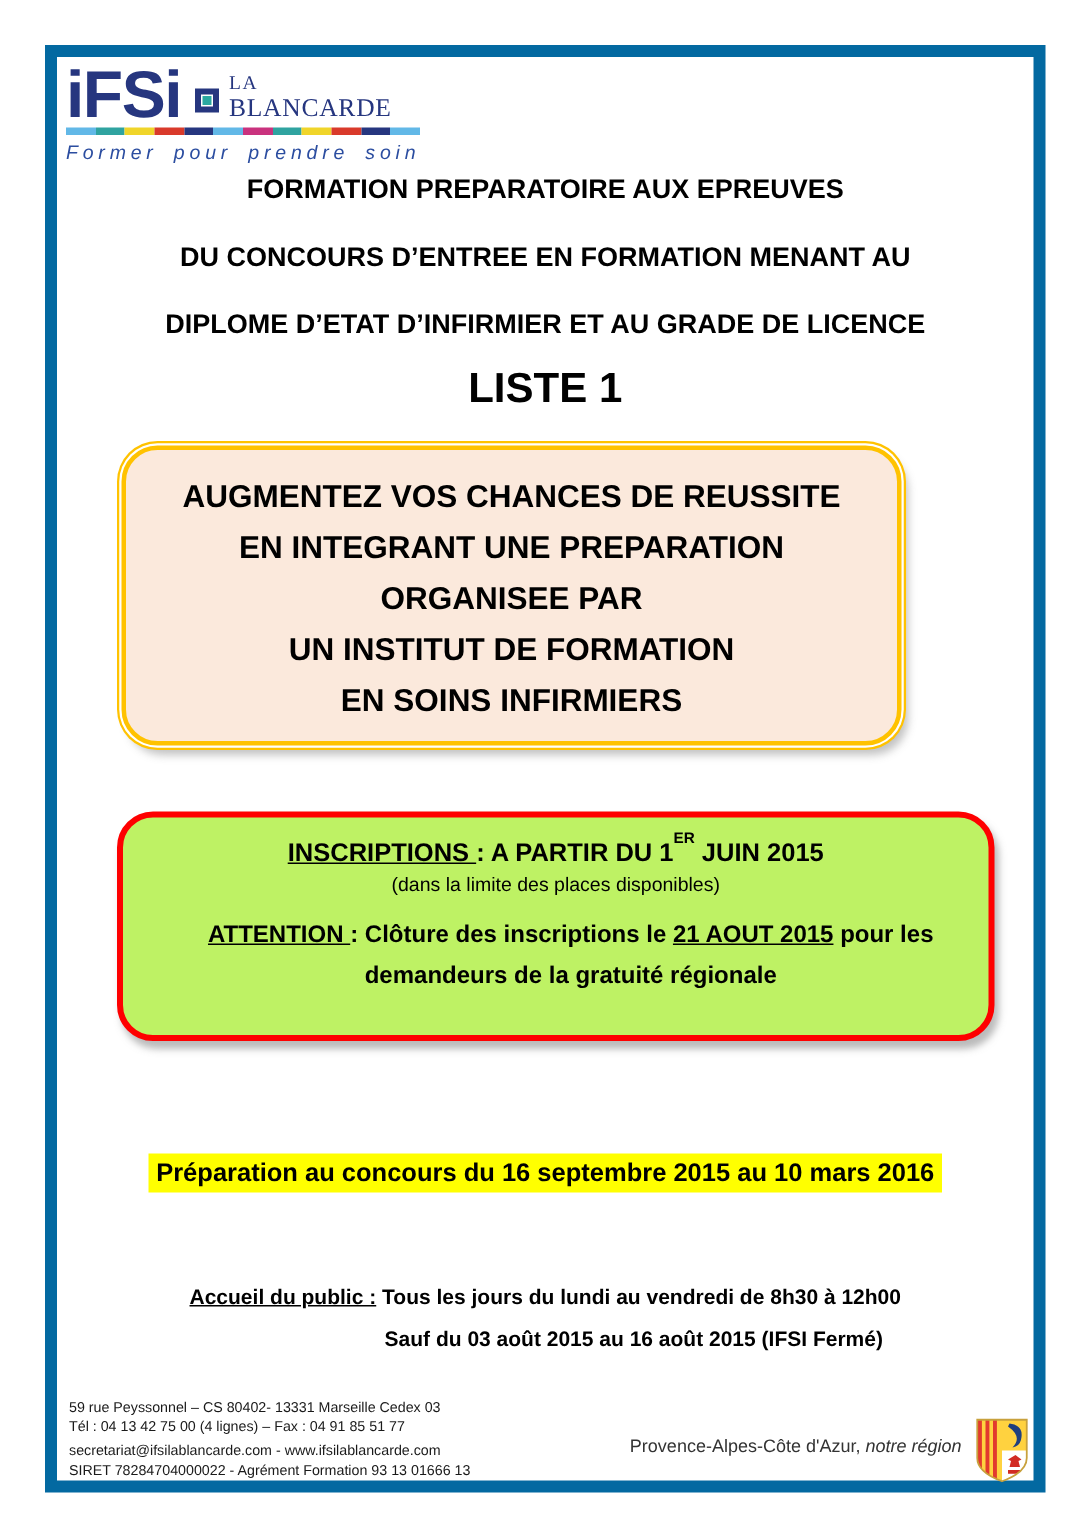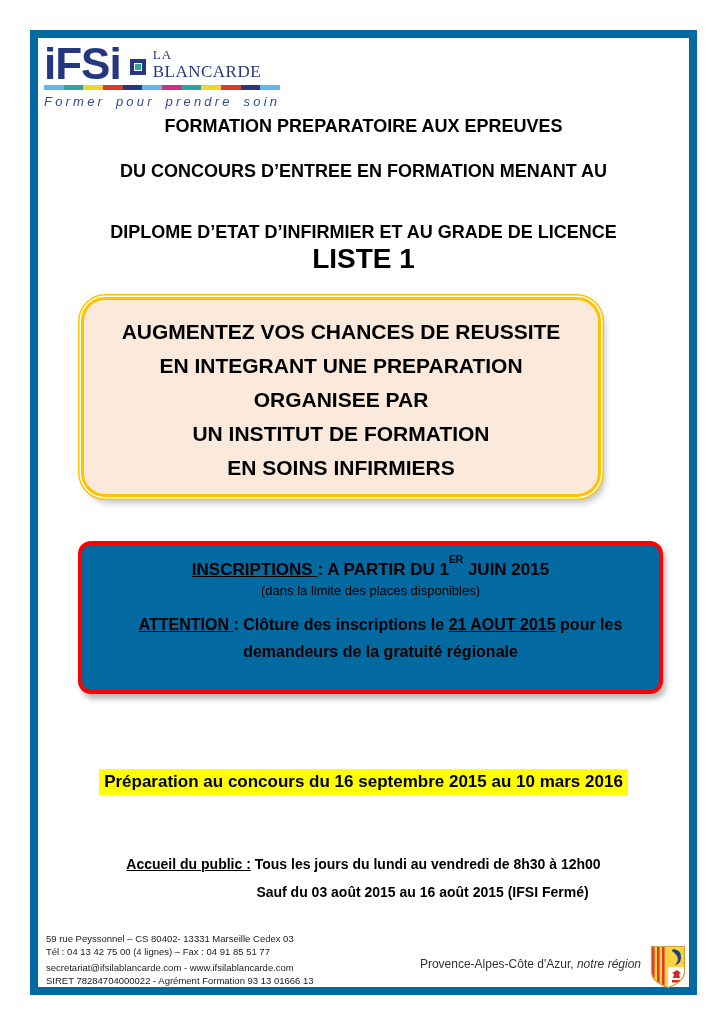--- a/index.html
+++ b/index.html
@@ -15,21 +15,21 @@
   .brand-square-inner { width:6px; height:6px; background:#2AA8A0; }
   .brand-name { font-family:"Liberation Serif", serif; color:#26367F; line-height:1; padding-bottom:1px; }
   .brand-name .la { font-size:13px; letter-spacing:1px; display:block; margin-bottom:2px; }
   .brand-name .blancarde { font-size:17px; letter-spacing:0.5px; display:block; }
   .logo-stripe { display:flex; height:5px; width:236px; margin-top:4px; }
   .stripe-seg { flex:1; }
   .tagline { margin-top:4px; font-size:13px; font-style:italic; color:#2B4DA0; letter-spacing:3.2px; word-spacing:4px; white-space:nowrap; }
 
   
   .hline { position:absolute; left:0; width:100%; text-align:center; font-weight:bold; font-size:18px; }
-  .h1 { top:78px; } .h2 { top:123px; } .h3 { top:184px; }
+  .h1 { top:78px; } .h2 { top:123px; } .h3 { top:168px; }
   .liste-title { position:absolute; left:0; top:205px; width:100%; text-align:center; font-weight:bold; font-size:28px; }
 
   
   .promo-box { position:absolute; left:43px; top:259px; width:520px; height:200px;
     background:#FBE9DC; border:3px solid #FFC200; border-radius:24px;
     box-shadow:0 0 0 1.5px #ffffff, 0 0 0 3px #FFC200, 4px 6px 6px rgba(120,120,120,0.45);
     text-align:center; padding-top:15px; }
   .promo-line { font-weight:bold; font-size:21px; line-height:34px; }
 
   
@@ -99,21 +99,21 @@
     <div class="liste-title">LISTE 1</div>
 
     <div class="promo-box" style="background: rgb(251, 233, 220);">
       <div class="promo-line">AUGMENTEZ VOS CHANCES DE REUSSITE</div>
       <div class="promo-line">EN INTEGRANT UNE PREPARATION</div>
       <div class="promo-line">ORGANISEE PAR</div>
       <div class="promo-line">UN INSTITUT DE FORMATION</div>
       <div class="promo-line">EN SOINS INFIRMIERS</div>
     </div>
 
-    <div class="insc-box" style="background: #0369a1; border-radius: 13px;">
+    <div class="insc-box" style="background: #bef264;">
       <div class="insc-head"><span class="u">INSCRIPTIONS </span><span>: A PARTIR DU 1</span><sup class="er">ER</sup><span> JUIN 2015</span></div>
       <div class="insc-sub">(dans la limite des places disponibles)</div>
       <div class="insc-att">
         <div><span class="u">ATTENTION </span><span>: Clôture des inscriptions le </span><span class="u">21 AOUT 2015</span><span> pour les</span></div>
         <div>demandeurs de la gratuité régionale</div>
       </div>
     </div>
 
     <div class="highlight-wrap">
       <span class="highlight" style="background: rgb(255, 255, 0);">Préparation au concours du 16 septembre 2015 au 10 mars 2016</span>

